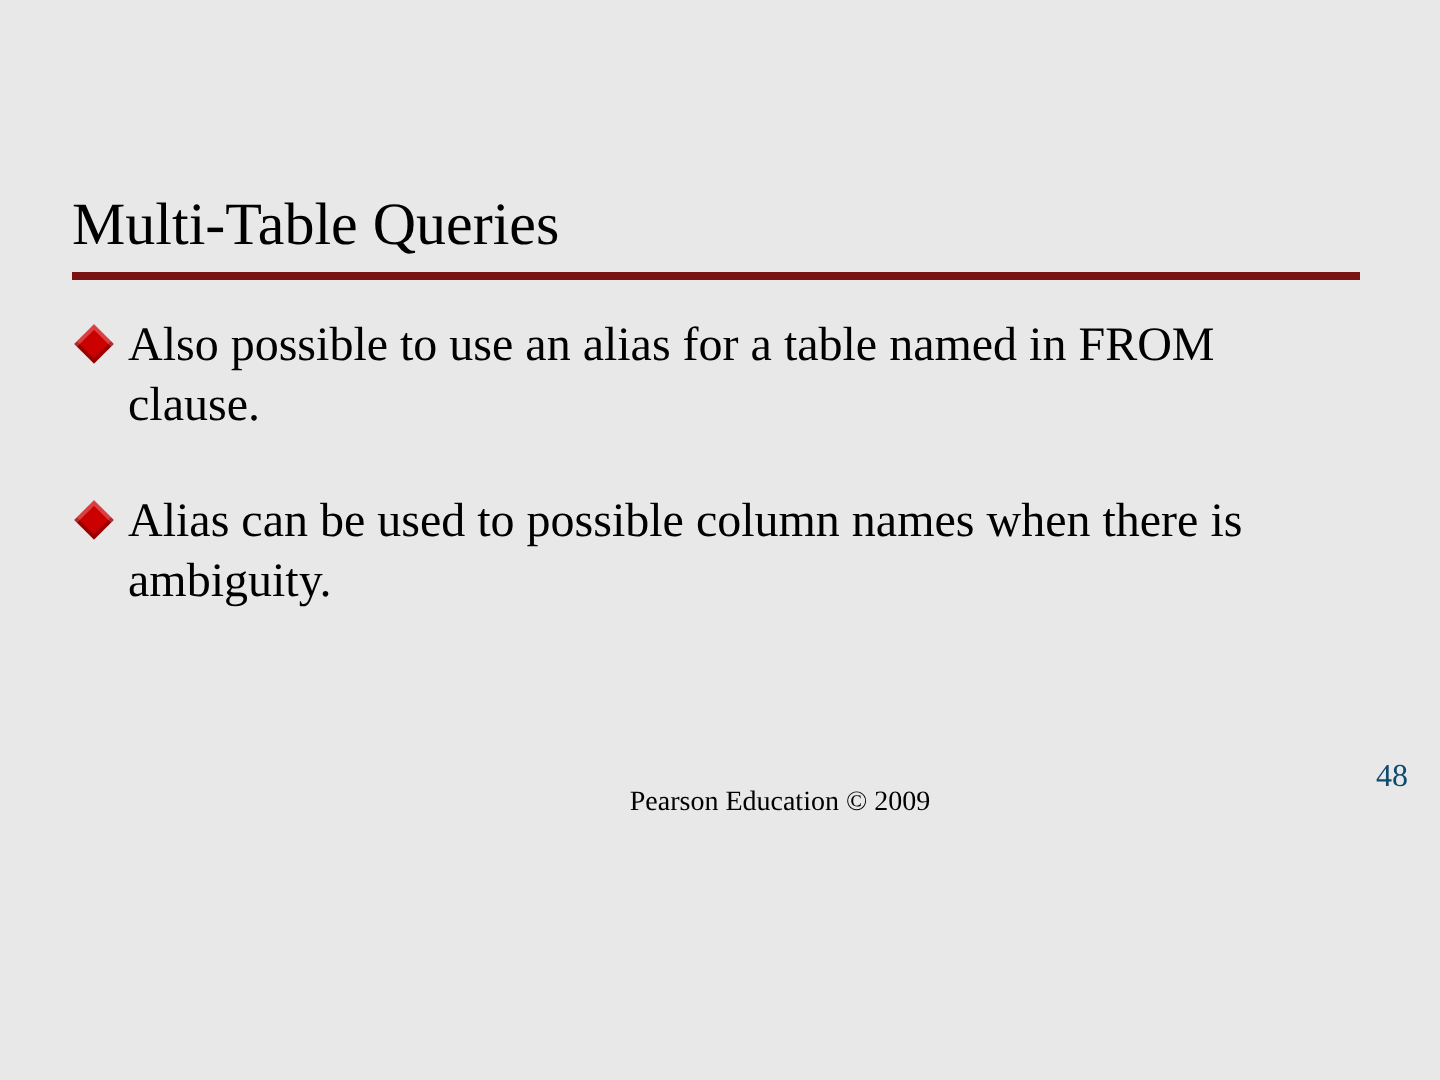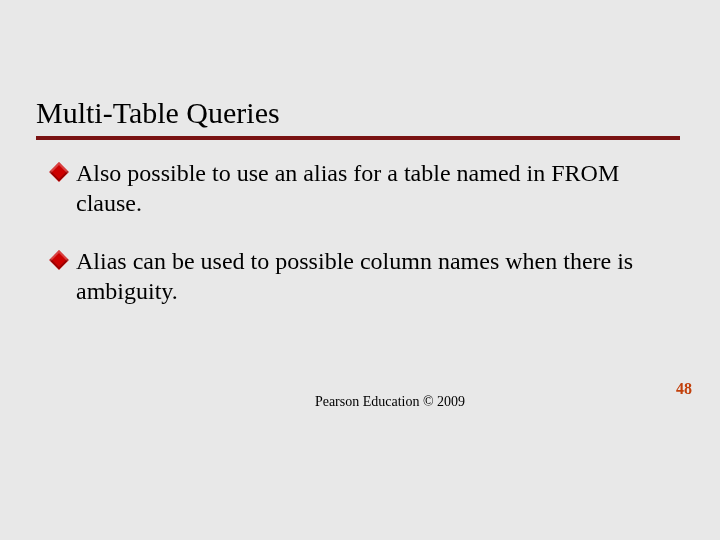--- a/index.html
+++ b/index.html
@@ -30,21 +30,21 @@
     position: absolute;
     top: 136px;
     left: 36px;
     width: 644px;
     height: 4px;
     background: #7a1313;
   }
   .content {
     position: absolute;
     top: 158px;
-    left: 52px;
+    left: 40px;
     width: 620px;
   }
   .bullet-row {
     display: flex;
     align-items: flex-start;
     margin-bottom: 28px;
   }
   .diamond {
     flex: 0 0 auto;
     width: 14px;
@@ -66,24 +66,23 @@
     left: 0;
     width: 720px;
     text-align: center;
     font-size: 14px;
     color: #000;
     padding-left: 30px;
   }
   .page-number {
     position: absolute;
     bottom: 34px;
-    right: 28px;
+    right: 16px;
     font-size: 16px;
-    color: #c2410c;
-    font-weight: bold;
+    color: #0c4a6e;
   }
 </style>
 </head>
 <body>
 
 <div class="slide">
 
   <div class="title">Multi-Table Queries</div>
 
   <div class="rule"></div>

